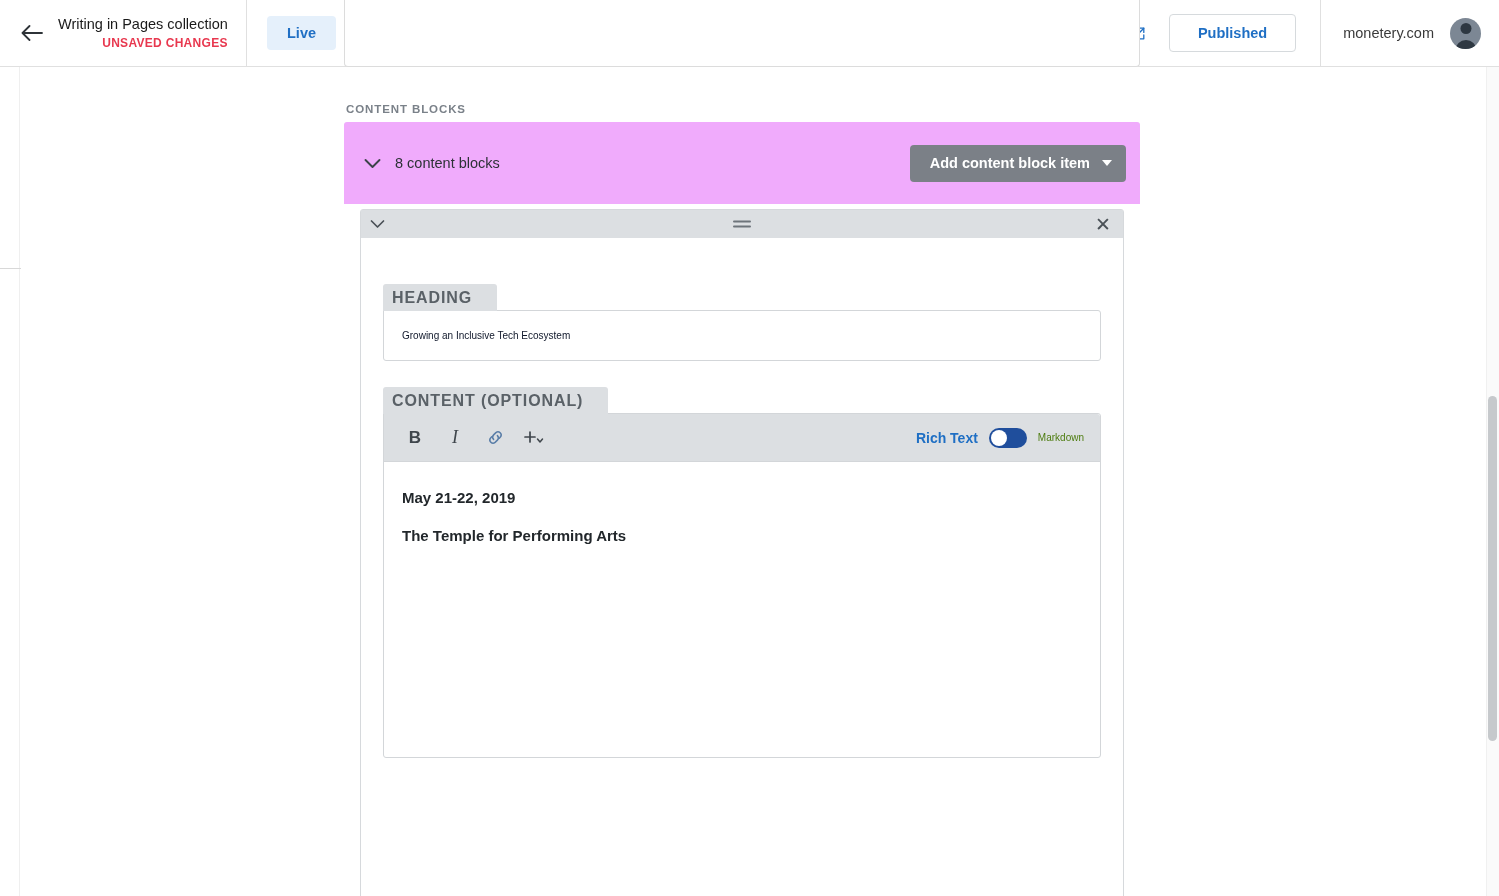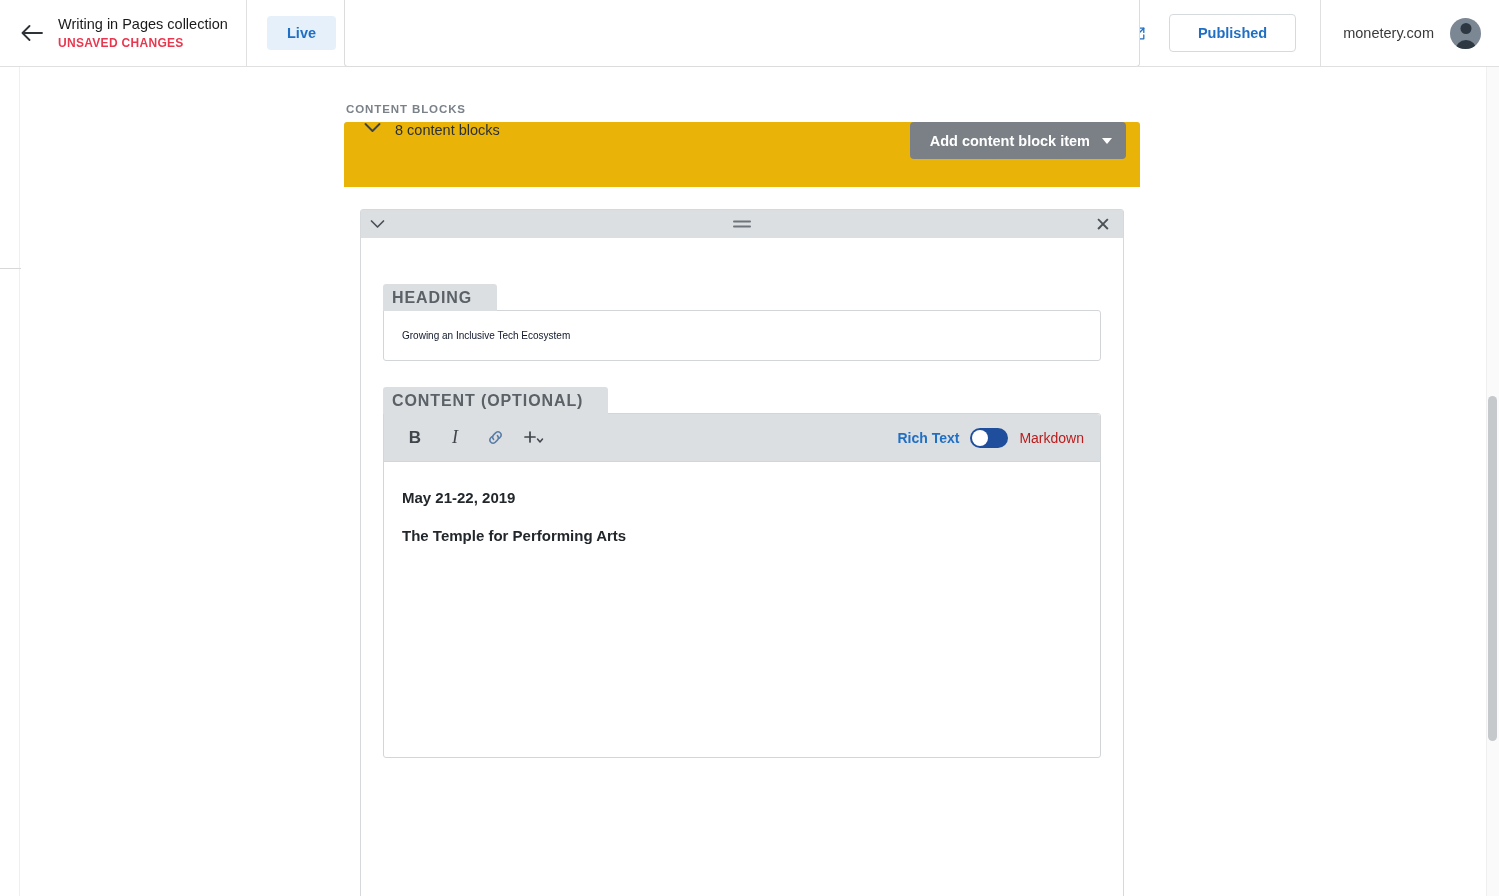--- a/index.html
+++ b/index.html
@@ -31,21 +31,21 @@
     padding-left: 18px; padding-right: 16px;
     border-right: 1px solid #e0e0e0;
     min-width: 247px;
   }
   .back-arrow {
     width: 28px; height: 28px;
     display: flex; align-items: center; justify-content: center;
     color: #333; cursor: pointer;
     margin-right: 12px;
   }
-  .title-wrap { display: flex; flex-direction: column; justify-content: center; }
+  .title-wrap { display: flex; flex-direction: column; justify-content: center; align-items: flex-end; }
   .title-main {
     font-size: 14.5px; color: #1a1a1a; line-height: 19px;
   }
   .title-sub {
     font-size: 12px; font-weight: bold; color: #e8384f;
     letter-spacing: 0.3px; line-height: 16px; margin-top: 1px;
   }
   .topbar-actions {
     display: flex; align-items: center; gap: 14px;
     padding-left: 20px;
@@ -133,24 +133,24 @@
   }
 
   .section-label {
     position: absolute; top: 36px; left: 346px;
     font-size: 11.5px; font-weight: bold; color: #7a8189;
     letter-spacing: 0.9px;
   }
 
   .blocks-header {
     position: absolute; top: 55px; left: 344px;
-    width: 796px; height: 65px;
-    background: #eab308;
+    width: 796px; height: 82px;
+    background: #f0abfc;
     border-radius: 3px 3px 0 0;
-    display: flex; align-items: flex-start;
+    display: flex; align-items: center;
   }
   .chev {
     margin-left: 20px; margin-right: 14px;
     color: #3c4349; cursor: pointer;
     display: flex; align-items: center;
   }
   .blocks-count { font-size: 14.5px; color: #2c3136; }
   .add-block-btn {
     margin-left: auto; margin-right: 14px;
     background: #7b8087; color: #ffffff;
@@ -242,21 +242,21 @@
     color: #3f464c; cursor: pointer; margin-right: 10px;
     font-size: 16px;
   }
   .tool.bold { font-weight: bold; font-size: 17px; }
   .tool.italic { font-style: italic; font-family: "Liberation Serif", serif; font-size: 18px; }
   .toolbar-right {
     margin-left: auto;
     display: flex; align-items: center; gap: 11px;
   }
   .rt-label { font-size: 14px; font-weight: bold; color: #1f6fc4; cursor: pointer; }
-  .md-label { font-size: 14px; color: #b91c1c; cursor: pointer; }
+  .md-label { font-size: 10px; color: #4d7c0f; cursor: pointer; }
   .toggle {
     width: 38px; height: 20px; border-radius: 10px;
     background: #1f4e9c; position: relative; cursor: pointer;
   }
   .toggle .knob {
     position: absolute; top: 2px; left: 2px;
     width: 16px; height: 16px; border-radius: 50%;
     background: #ffffff;
   }
   .editor-area {

